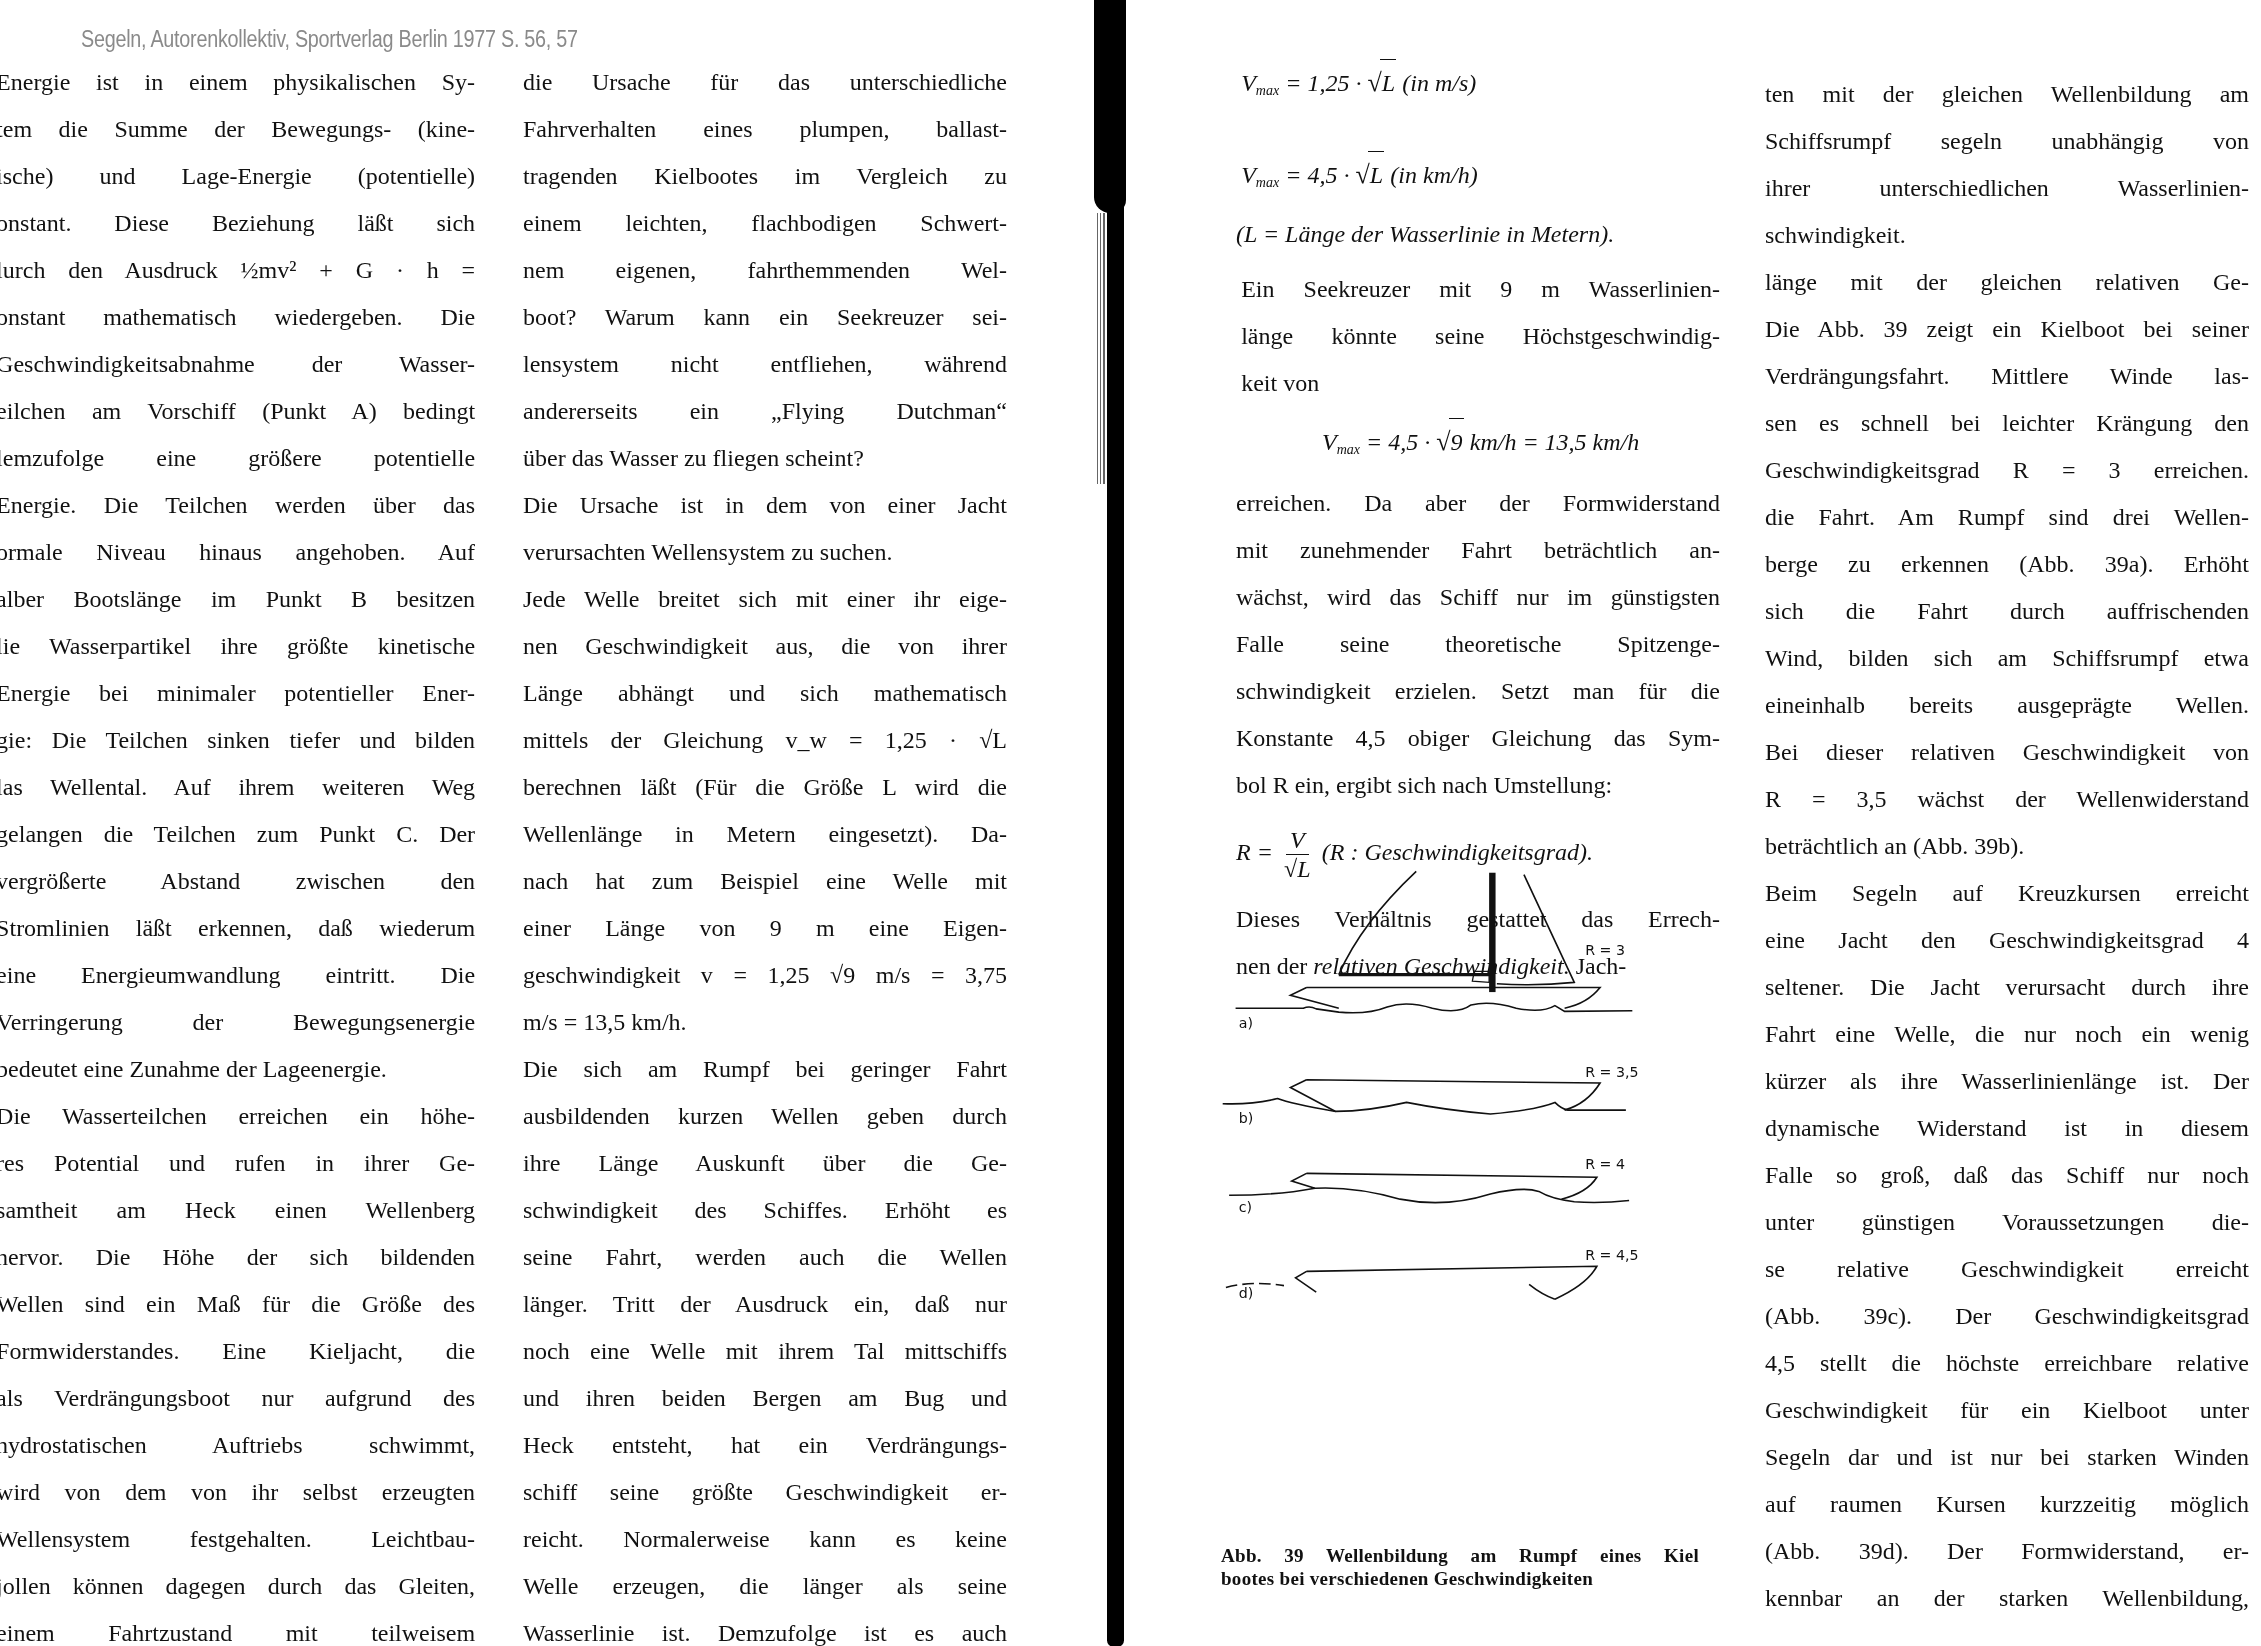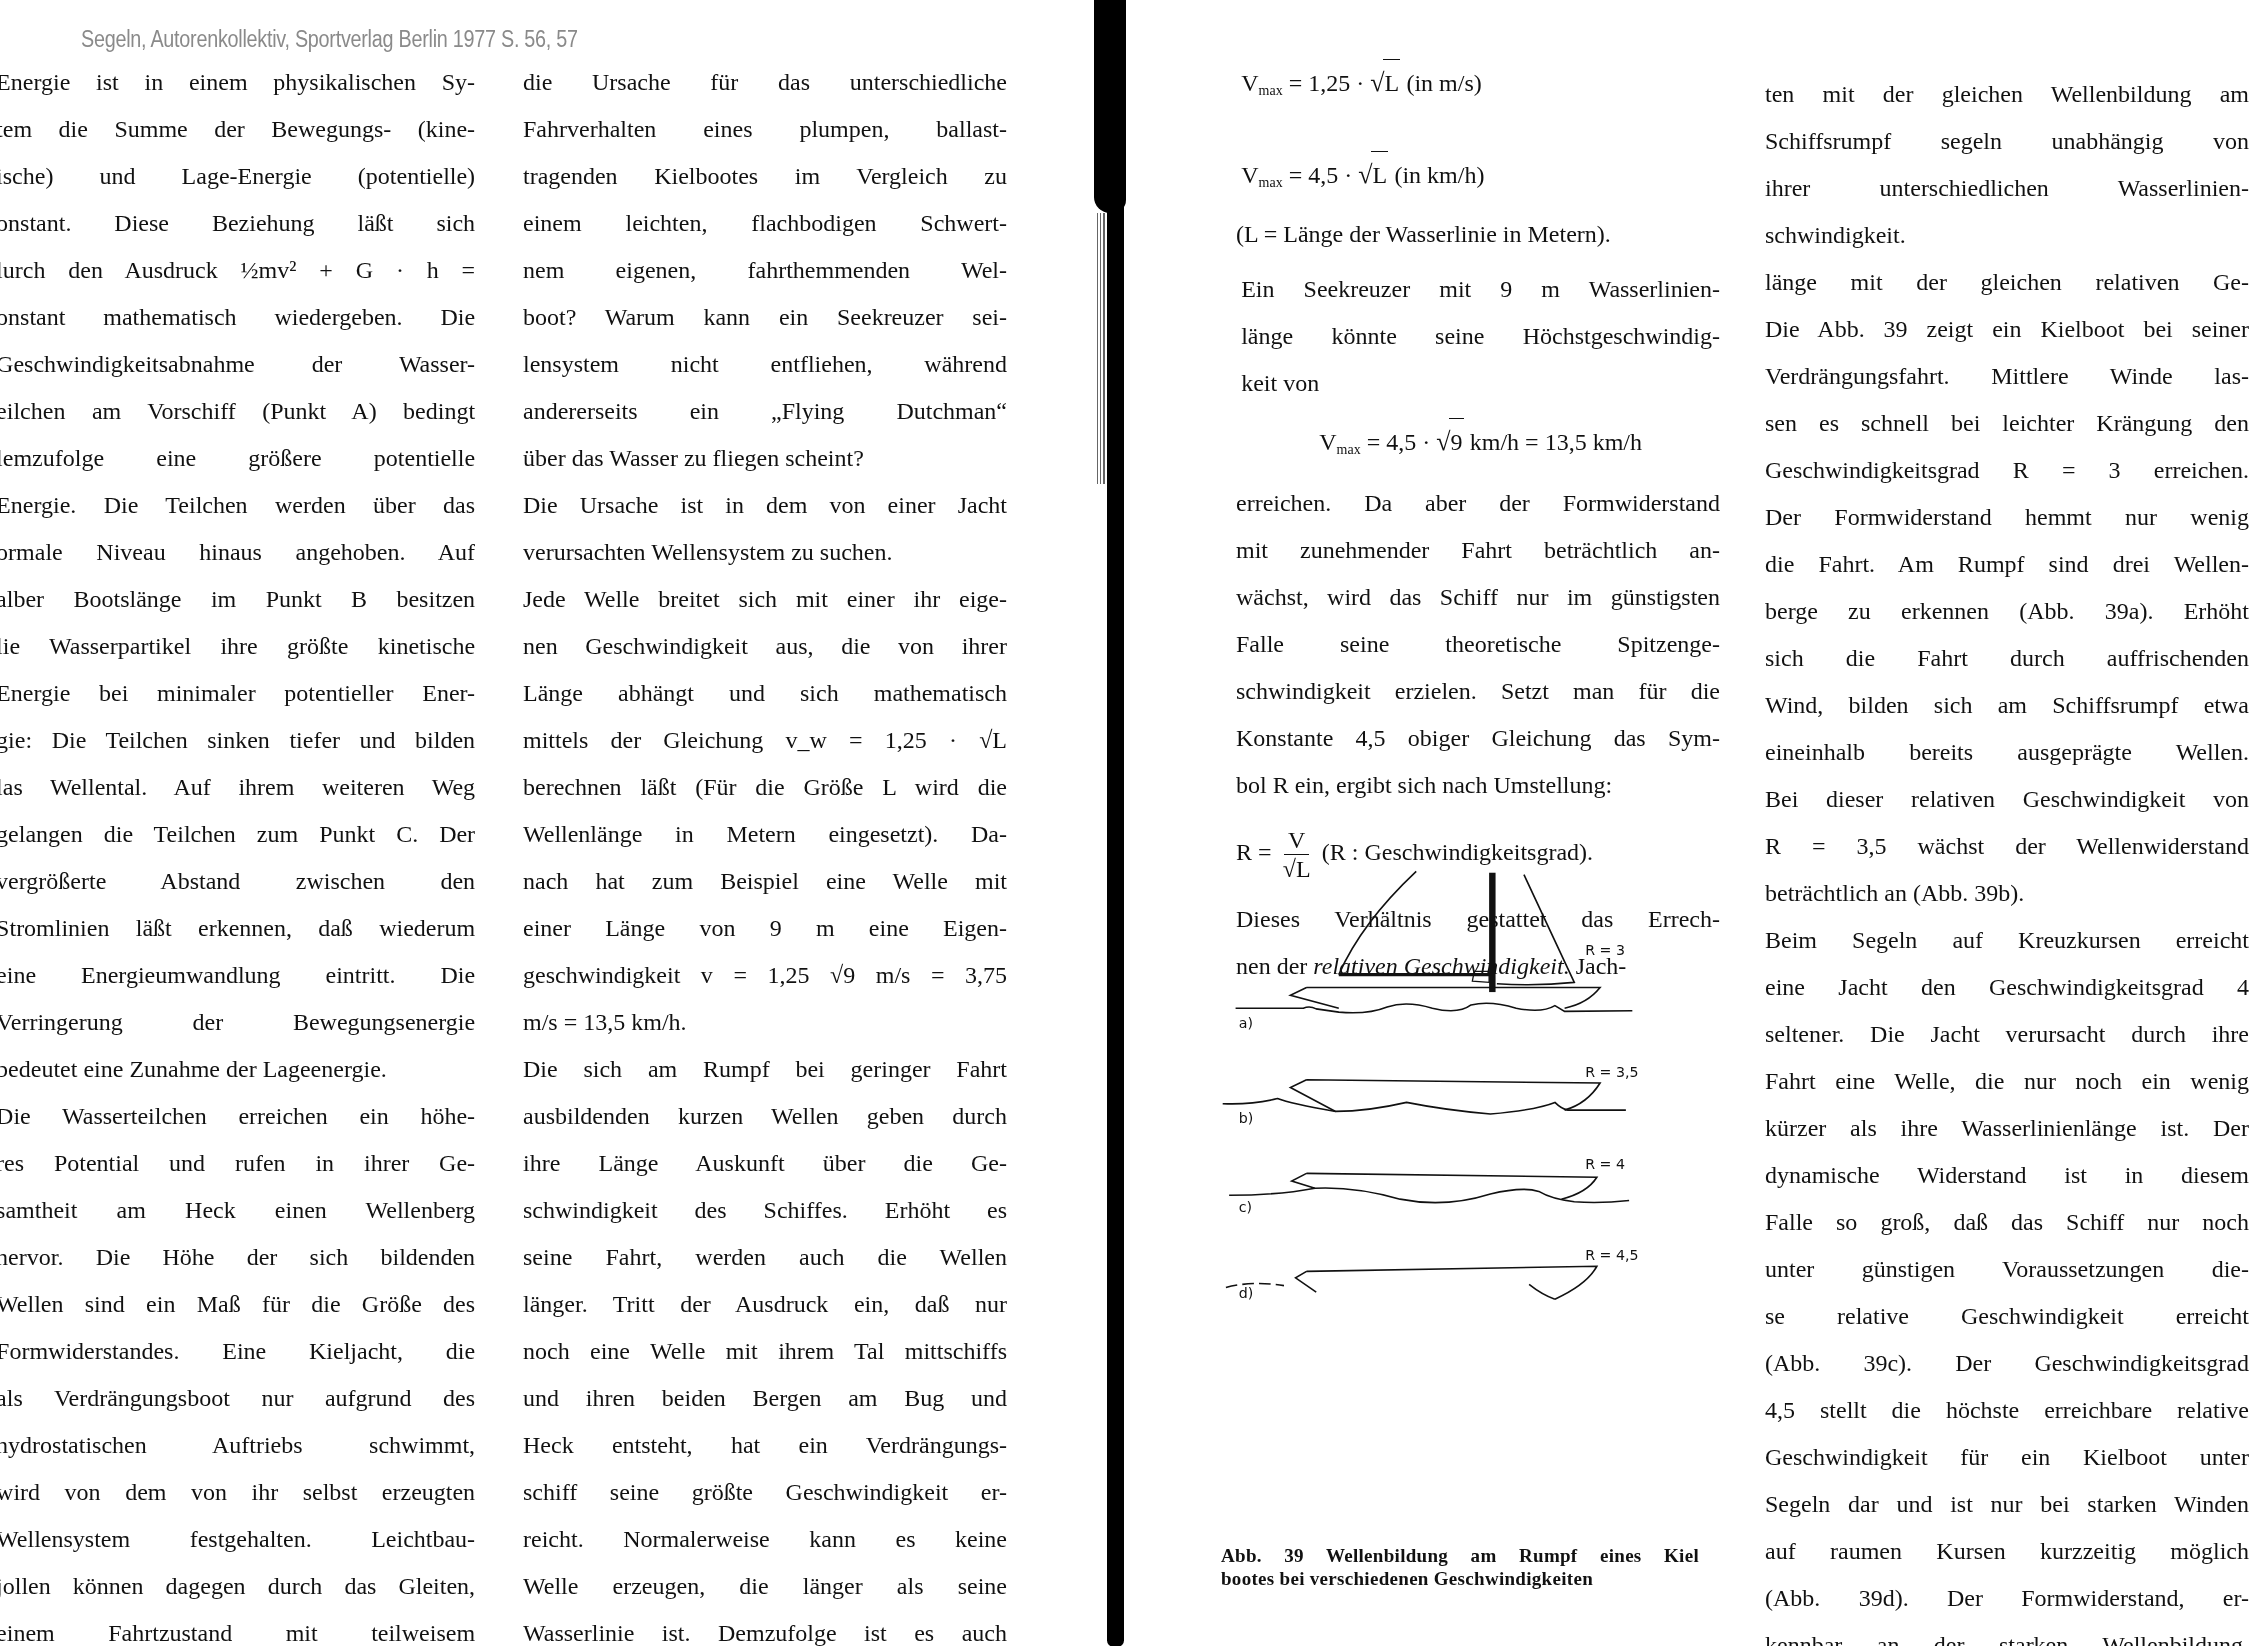--- a/index.html
+++ b/index.html
@@ -30,21 +30,21 @@
   }
   .col {
     position:absolute; font-size:24px; line-height:47px;
   }
   .col .line { display:block; white-space:nowrap; text-align:justify; text-align-last:justify; }
   .col .line.last { text-align-last:left; }
   #col1 { left:-3.9px; top:59px; width:479px; }
   #col2 { left:523px; top:59px; width:484px; }
   #col3 { left:1236px; top:59px; width:484px; }
   #col4 { left:1765px; top:71px; width:484px; }
-  .formula { white-space:nowrap; }
+  .formula { white-space:nowrap;font-style:italic; }
   sub.small { font-size:14px; vertical-align:-3.9px; }
   .sqrt { display:inline-block; border-top:1.3px solid #111; padding:0 1.3px; margin-left:-1.3px; }
   .rad { font-size:26px; }
   .frac { display:inline-flex; flex-direction:column; align-items:center; vertical-align:middle; margin:0 5.2px; }
   .frac .num { border-bottom:1.3px solid #111; padding:0 3.9px; line-height:28px; }
   .frac .den { line-height:28px; }
   .caption {
     position:absolute; left:1221px; top:1544px; width:478px;
     font-size:19px; line-height:23px; font-weight:bold; letter-spacing:0.3px;
   }
@@ -221,21 +221,20 @@
 <div id="col4" class="col">
     <span class="line">ten mit der gleichen Wellenbildung am</span>
     <span class="line">Schiffsrumpf segeln unabhängig von</span>
     <span class="line">ihrer unterschiedlichen Wasserlinien-</span>
     <span class="line last">schwindigkeit.</span>
     <span class="line">länge mit der gleichen relativen Ge-</span>
     <span class="line">Die Abb. 39 zeigt ein Kielboot bei seiner</span>
     <span class="line">Verdrängungsfahrt. Mittlere Winde las-</span>
     <span class="line">sen es schnell bei leichter Krängung den</span>
     <span class="line">Geschwindigkeitsgrad R = 3 erreichen.</span>
-    <span class="line">Der Formwiderstand hemmt nur wenig</span>
     <span class="line">die Fahrt. Am Rumpf sind drei Wellen-</span>
     <span class="line">berge zu erkennen (Abb. 39a). Erhöht</span>
     <span class="line">sich die Fahrt durch auffrischenden</span>
     <span class="line">Wind, bilden sich am Schiffsrumpf etwa</span>
     <span class="line">eineinhalb bereits ausgeprägte Wellen.</span>
     <span class="line">Bei dieser relativen Geschwindigkeit von</span>
     <span class="line">R = 3,5 wächst der Wellenwiderstand</span>
     <span class="line last">beträchtlich an (Abb. 39b).</span>
     <span class="line">Beim Segeln auf Kreuzkursen erreicht</span>
     <span class="line">eine Jacht den Geschwindigkeitsgrad 4</span>

